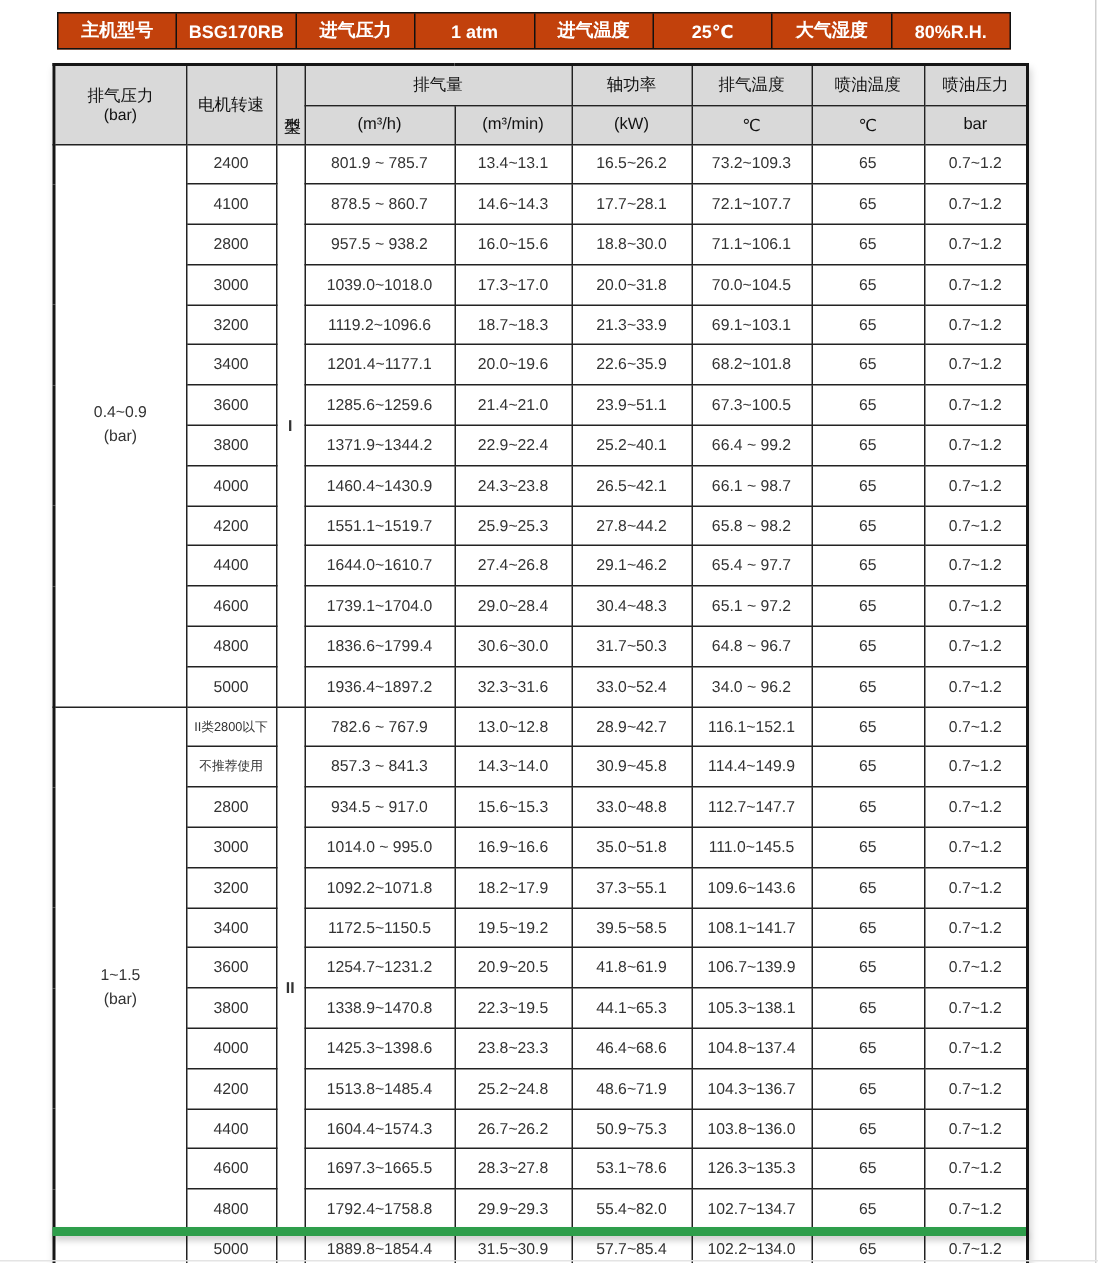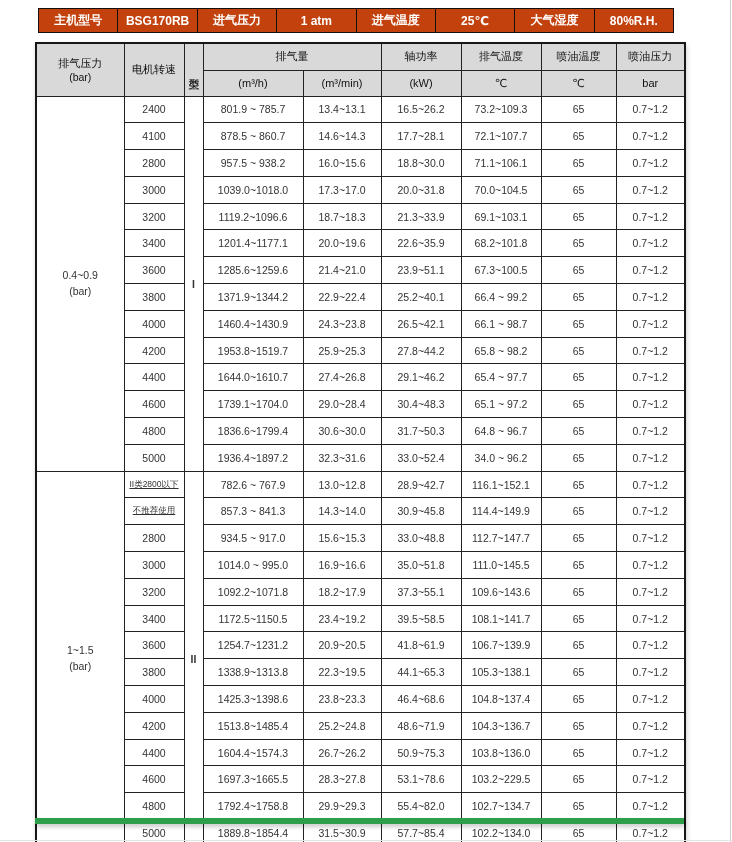--- a/index.html
+++ b/index.html
@@ -36,21 +36,21 @@
   }
   .spec-table thead th {
     background:#d9d9d9; font-weight:normal; font-size:11px; color:#111;
   }
   .spec-table thead tr.h1 { height:27px;margin-left:12px; }
   .spec-table thead tr.h2 { height:26px; }
   .spec-table tbody td { height:25.8px; font-size:10.5px; color:#333; }
   th.type-head { writing-mode:vertical-rl; text-orientation:upright; letter-spacing:1px; padding:2px 0; }
   td.type-cell { font-weight:bold; font-size:12px; color:#111; }
   td.pressure-cell { font-size:10.5px; color:#333; line-height:1.5; }
-  td.speed-cell.small { font-size:8.5px;text-decoration:underline; }
+  td.speed-cell.small { font-size:8.5px; }
   th .sub { font-size:10.5px; }
 
   
   .bottom-bar {
     position:absolute; left:35px; top:818px; width:649px; height:6px;
     background:#2e9e4b; box-shadow:1px 3px 4px rgba(0,0,0,0.2);
   }
 </style>
 </head>
 <body>
@@ -183,21 +183,21 @@
         <td class="speed-cell">4000</td>
         <td class="val-cell">1460.4~1430.9</td>
         <td class="val-cell">24.3~23.8</td>
         <td class="val-cell">26.5~42.1</td>
         <td class="val-cell">66.1 ~ 98.7</td>
         <td class="val-cell">65</td>
         <td class="val-cell">0.7~1.2</td>
       </tr>
       <tr>
         <td class="speed-cell">4200</td>
-        <td class="val-cell">1953.8~1519.7</td>
+        <td class="val-cell">1551.1~1519.7</td>
         <td class="val-cell">25.9~25.3</td>
         <td class="val-cell">27.8~44.2</td>
         <td class="val-cell">65.8 ~ 98.2</td>
         <td class="val-cell">65</td>
         <td class="val-cell">0.7~1.2</td>
       </tr>
       <tr>
         <td class="speed-cell">4400</td>
         <td class="val-cell">1644.0~1610.7</td>
         <td class="val-cell">27.4~26.8</td>
@@ -279,38 +279,38 @@
         <td class="val-cell">1092.2~1071.8</td>
         <td class="val-cell">18.2~17.9</td>
         <td class="val-cell">37.3~55.1</td>
         <td class="val-cell">109.6~143.6</td>
         <td class="val-cell">65</td>
         <td class="val-cell">0.7~1.2</td>
       </tr>
       <tr>
         <td class="speed-cell">3400</td>
         <td class="val-cell">1172.5~1150.5</td>
-        <td class="val-cell">23.4~19.2</td>
+        <td class="val-cell">19.5~19.2</td>
         <td class="val-cell">39.5~58.5</td>
         <td class="val-cell">108.1~141.7</td>
         <td class="val-cell">65</td>
         <td class="val-cell">0.7~1.2</td>
       </tr>
       <tr>
         <td class="speed-cell">3600</td>
         <td class="val-cell">1254.7~1231.2</td>
         <td class="val-cell">20.9~20.5</td>
         <td class="val-cell">41.8~61.9</td>
         <td class="val-cell">106.7~139.9</td>
         <td class="val-cell">65</td>
         <td class="val-cell">0.7~1.2</td>
       </tr>
       <tr>
         <td class="speed-cell">3800</td>
-        <td class="val-cell">1338.9~1313.8</td>
+        <td class="val-cell">1338.9~1470.8</td>
         <td class="val-cell">22.3~19.5</td>
         <td class="val-cell">44.1~65.3</td>
         <td class="val-cell">105.3~138.1</td>
         <td class="val-cell">65</td>
         <td class="val-cell">0.7~1.2</td>
       </tr>
       <tr>
         <td class="speed-cell">4000</td>
         <td class="val-cell">1425.3~1398.6</td>
         <td class="val-cell">23.8~23.3</td>
@@ -335,21 +335,21 @@
         <td class="val-cell">50.9~75.3</td>
         <td class="val-cell">103.8~136.0</td>
         <td class="val-cell">65</td>
         <td class="val-cell">0.7~1.2</td>
       </tr>
       <tr>
         <td class="speed-cell">4600</td>
         <td class="val-cell">1697.3~1665.5</td>
         <td class="val-cell">28.3~27.8</td>
         <td class="val-cell">53.1~78.6</td>
-        <td class="val-cell">103.2~229.5</td>
+        <td class="val-cell">126.3~135.3</td>
         <td class="val-cell">65</td>
         <td class="val-cell">0.7~1.2</td>
       </tr>
       <tr>
         <td class="speed-cell">4800</td>
         <td class="val-cell">1792.4~1758.8</td>
         <td class="val-cell">29.9~29.3</td>
         <td class="val-cell">55.4~82.0</td>
         <td class="val-cell">102.7~134.7</td>
         <td class="val-cell">65</td>

